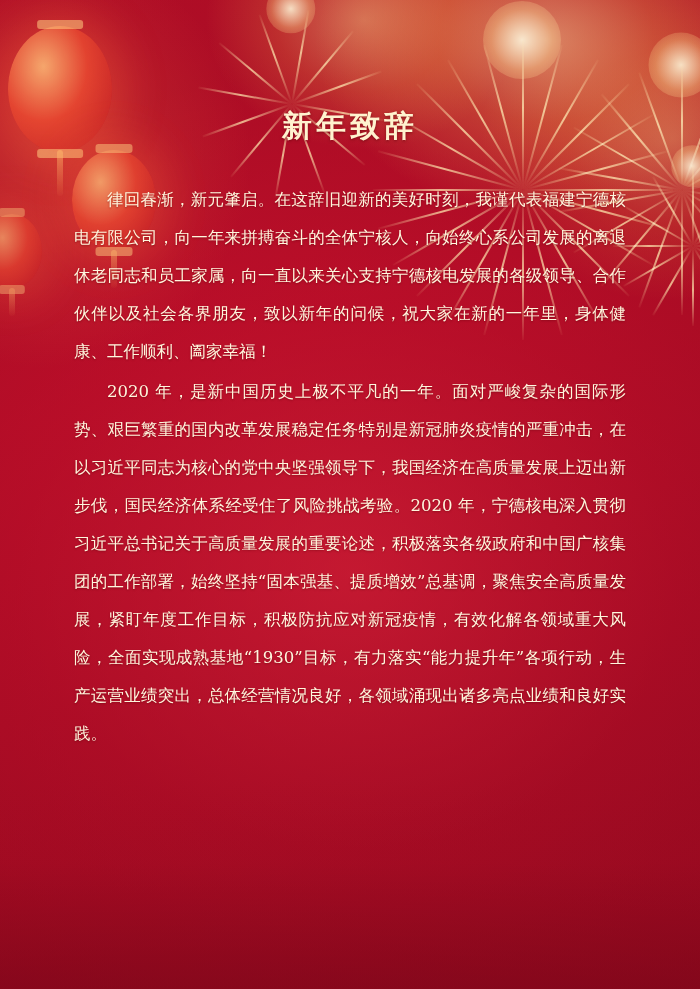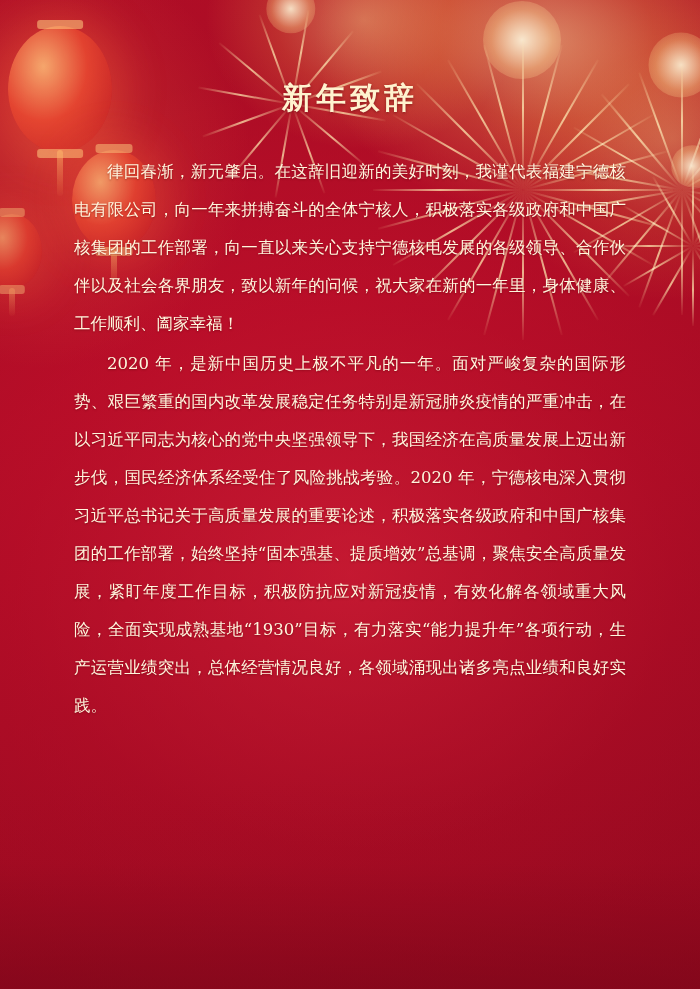--- a/index.html
+++ b/index.html
@@ -103,21 +103,21 @@
   }
 
   .content {
     position: relative;
     z-index: 5;
     padding: 0 74px;
   }
 
   .doc-title {
     margin: 0;
-    padding-top: 78px;
+    padding-top: 106px;
     text-align: center;
     font-size: 30px;
     font-weight: bold;
     letter-spacing: 4px;
     color: #fff3cf;
     text-shadow: 0 1px 3px rgba(90,0,10,0.55);
     font-family: "DejaVu Serif", "Liberation Serif", serif;
   }
 
   .body-text {
@@ -238,18 +238,18 @@
     <div class="band bottom"></div>
     <div class="tassel"></div>
   </div>
 
   <div class="glow-bottom"></div>
 
   <div class="content">
     <h1 class="doc-title">新年致辞</h1>
 
     <div class="body-text">
-      <p class="para">律回春渐，新元肇启。在这辞旧迎新的美好时刻，我谨代表福建宁德核电有限公司，向一年来拼搏奋斗的全体宁核人，积极落实各级政府和中国广核集团的工作部署，向一直以来关心支持宁德核电发展的各级领导、合作伙伴以及社会各界朋友，致以新年的问候，祝大家在新的一年里，身体健康、工作顺利、阖家幸福！</p>
+      <p class="para">律回春渐，新元肇启。在这辞旧迎新的美好时刻，我谨代表福建宁德核电有限公司，向一年来拼搏奋斗的全体宁核人，向始终心系公司发展的离退休老同志和员工家属，向一直以来关心支持宁德核电发展的各级领导、合作伙伴以及社会各界朋友，致以新年的问候，祝大家在新的一年里，身体健康、工作顺利、阖家幸福！</p>
       <p class="para">2020 年，是新中国历史上极不平凡的一年。面对严峻复杂的国际形势、艰巨繁重的国内改革发展稳定任务特别是新冠肺炎疫情的严重冲击，在以习近平同志为核心的党中央坚强领导下，我国经济在高质量发展上迈出新步伐，国民经济体系经受住了风险挑战考验。2020 年，宁德核电深入贯彻习近平总书记关于高质量发展的重要论述，积极落实各级政府和中国广核集团的工作部署，始终坚持“固本强基、提质增效”总基调，聚焦安全高质量发展，紧盯年度工作目标，积极防抗应对新冠疫情，有效化解各领域重大风险，全面实现成熟基地“1930”目标，有力落实“能力提升年”各项行动，生产运营业绩突出，总体经营情况良好，各领域涌现出诸多亮点业绩和良好实践。</p>
     </div>
   </div>
 
 </div>
 
 </body></html>

